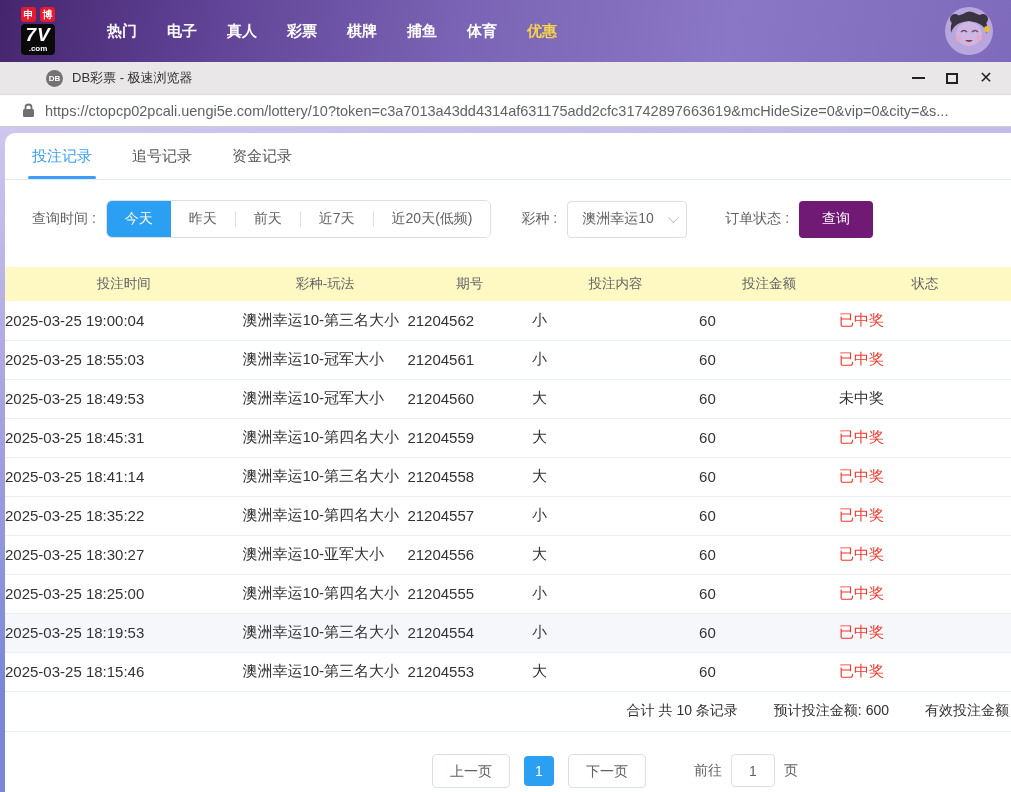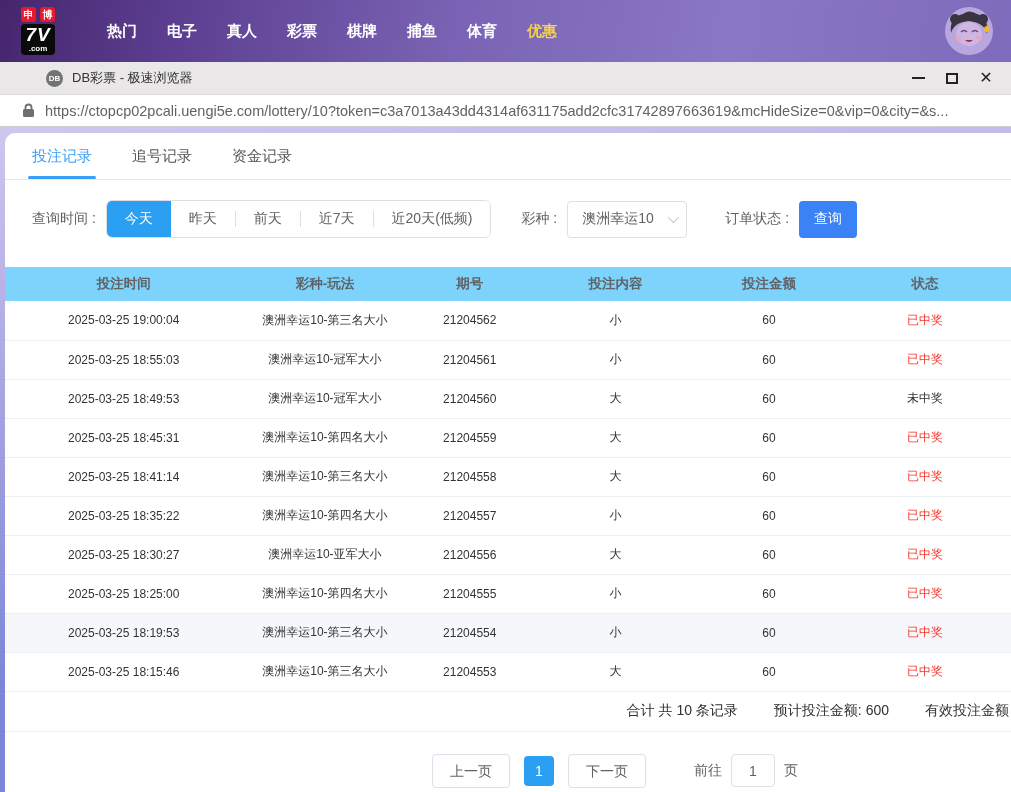--- a/index.html
+++ b/index.html
@@ -59,28 +59,28 @@
   .seg-btn { font-size:14px; color:#606266; padding:0 18px; height:38px; display:flex; align-items:center; cursor:pointer;
     position:relative; background:#fff; }
   .seg-btn.active { background:#2b9ff2; color:#fff; border-radius:5px 0 0 5px; }
   .seg-sep { width:1px; height:16px; background:#dcdfe6; }
   .select-box { display:flex; align-items:center; justify-content:space-between; border:1px solid #dcdfe6; border-radius:4px;
     height:37px; padding:0 10px 0 14px; font-size:14px; color:#606266; background:#fff; cursor:pointer; }
   .sel-lottery { width:120px; margin-right:38px; }
   .sel-status { width:97px; margin-right:22px; }
   .chevron { width:8px; height:8px; border-right:1.6px solid #c0c4cc; border-bottom:1.6px solid #c0c4cc;
     transform:rotate(45deg) translateY(-2px); flex:0 0 auto; }
-  .search-btn { width:58px; height:37px; background:#3b82f6; color:#fff; border:none; border-radius:4px;
+  .search-btn { width:74px; height:37px; background:#701a75; color:#fff; border:none; border-radius:4px;
     font-size:14px; cursor:pointer; font-family:inherit; }
   .gap30 { width:30px; flex:0 0 30px; }
 
   
   table { width:100%; border-collapse:collapse; table-layout:fixed; margin-top:30px; }
-  thead th { background:#7dd3fc; height:34px; font-size:13.5px; font-weight:bold; color:#606266; text-align:center; }
-  tbody td { height:39px; font-size:12px; color:#333; text-align:center; border-bottom:1px solid #ebeef5; }
+  thead th { background:#fef9c3; height:34px; font-size:13.5px; font-weight:normal; color:#606266; text-align:center; }
+  tbody td { height:39px; font-size:15px; color:#333; border-bottom:1px solid #ebeef5; }
   tbody tr.hl { background:#f5f7fa; }
   td.status-cell { color:#f5362b; }
   td.status-cell.neutral { color:#303133; }
 
   
   .summary { height:40px; display:flex; align-items:center; justify-content:flex-end; gap:36px;
     border-bottom:1px solid #ebeef5; font-size:14px; color:#303133; padding-right:2px; white-space:nowrap; }
 
   
   .pagination { margin-top:22px; display:flex; align-items:center; justify-content:center; gap:14px;

